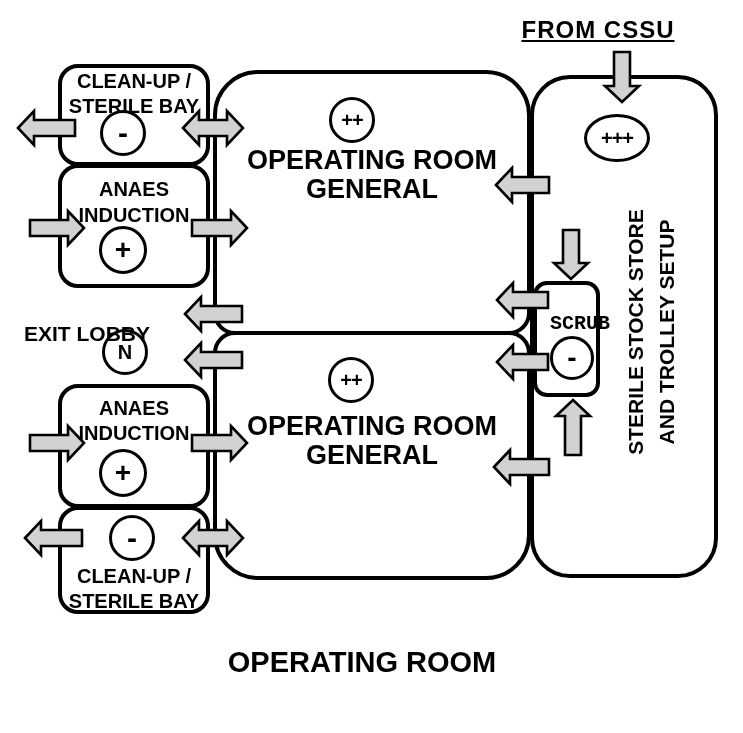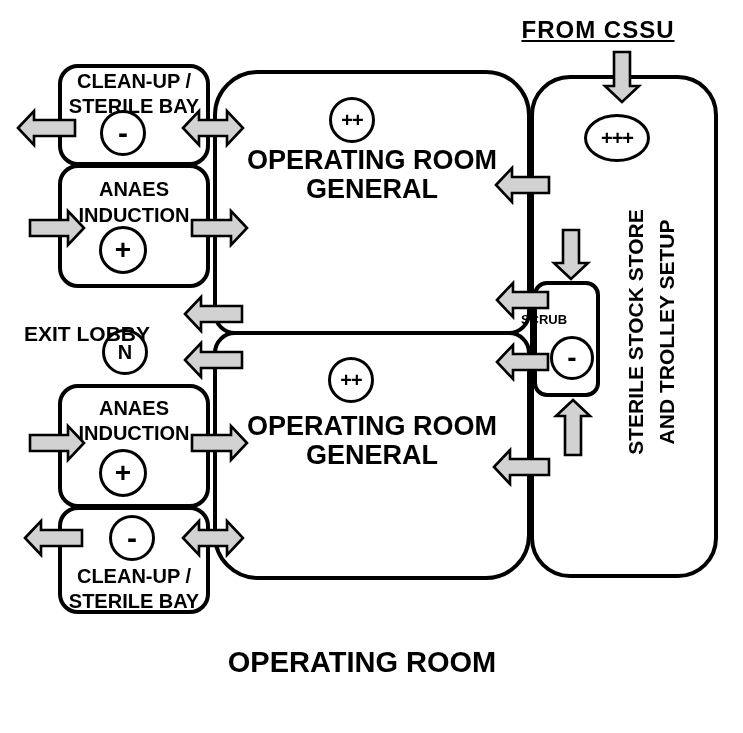--- a/index.html
+++ b/index.html
@@ -29,21 +29,21 @@
   .cu2{left:58px;top:506px;width:152px;height:108px;border-radius:20px;z-index:3;}
 
   
   .lbl-cu1{left:58px;top:69px;width:152px;font-size:20px;line-height:25px;}
   .lbl-an1{left:58px;top:176px;width:152px;font-size:20px;line-height:26px;}
   .lbl-exit{left:24px;top:302px;font-size:21px;white-space:nowrap;text-align:left;margin-top:20px;}
   .lbl-an2{left:58px;top:396px;width:152px;font-size:20px;line-height:25px;}
   .lbl-cu2{left:58px;top:564px;width:152px;font-size:20px;line-height:25px;}
   .lbl-or1{left:222px;top:146px;width:300px;font-size:27px;line-height:29px;}
   .lbl-or2{left:222px;top:412px;width:300px;font-size:27px;line-height:29px;}
-  .lbl-scrub{left:504px;top:312px;width:80px;font-size:13px;}
+  .lbl-scrub{left:540px;top:312px;width:80px;font-size:20px;font-family:Liberation Mono, monospace;}
   .lbl-cssu{left:498px;top:16px;width:200px;font-size:24px;letter-spacing:1px;text-decoration:underline;}
   .lbl-title{left:162px;top:644px;width:400px;font-size:29px;line-height:36px;}
   .lbl-store{
     left:502px;top:300px;width:300px;height:64px;
     transform:rotate(-90deg);font-size:21px;line-height:31px;
   }
 
   
   .pc-cu1{left:100px;top:110px;width:46px;height:46px;font-size:30px;}
   .pc-an1{left:99px;top:226px;width:48px;height:48px;font-size:28px;}

